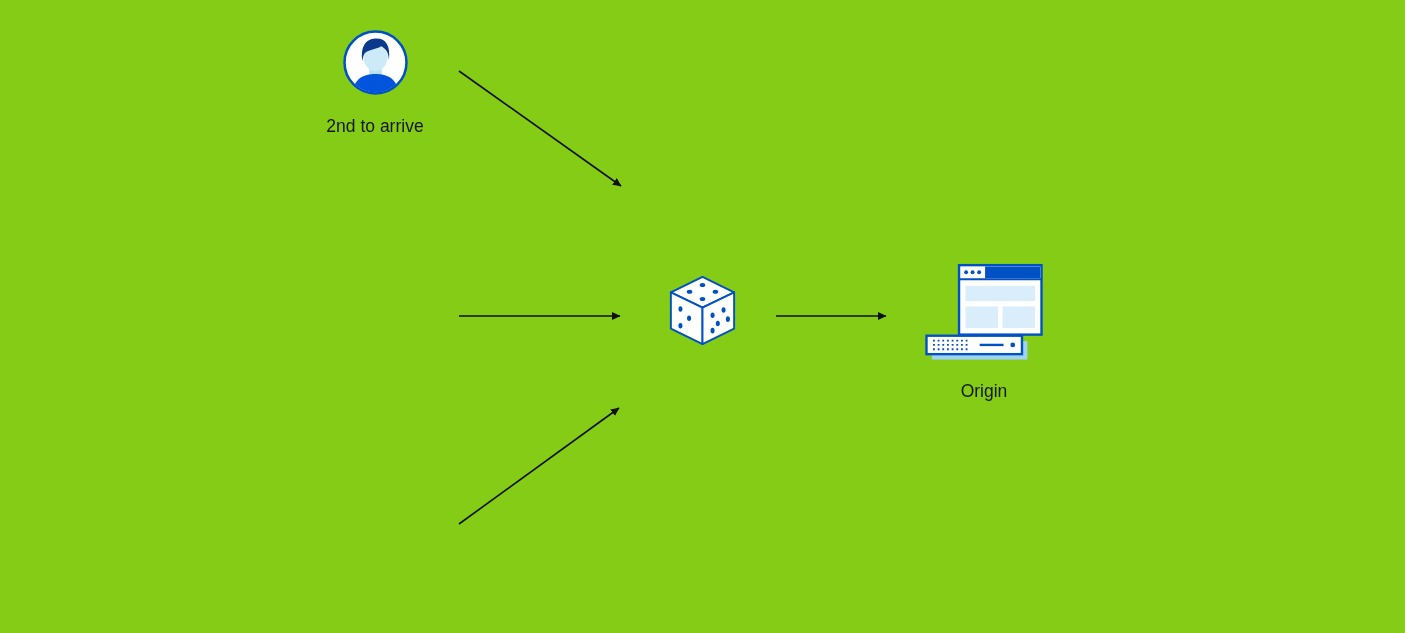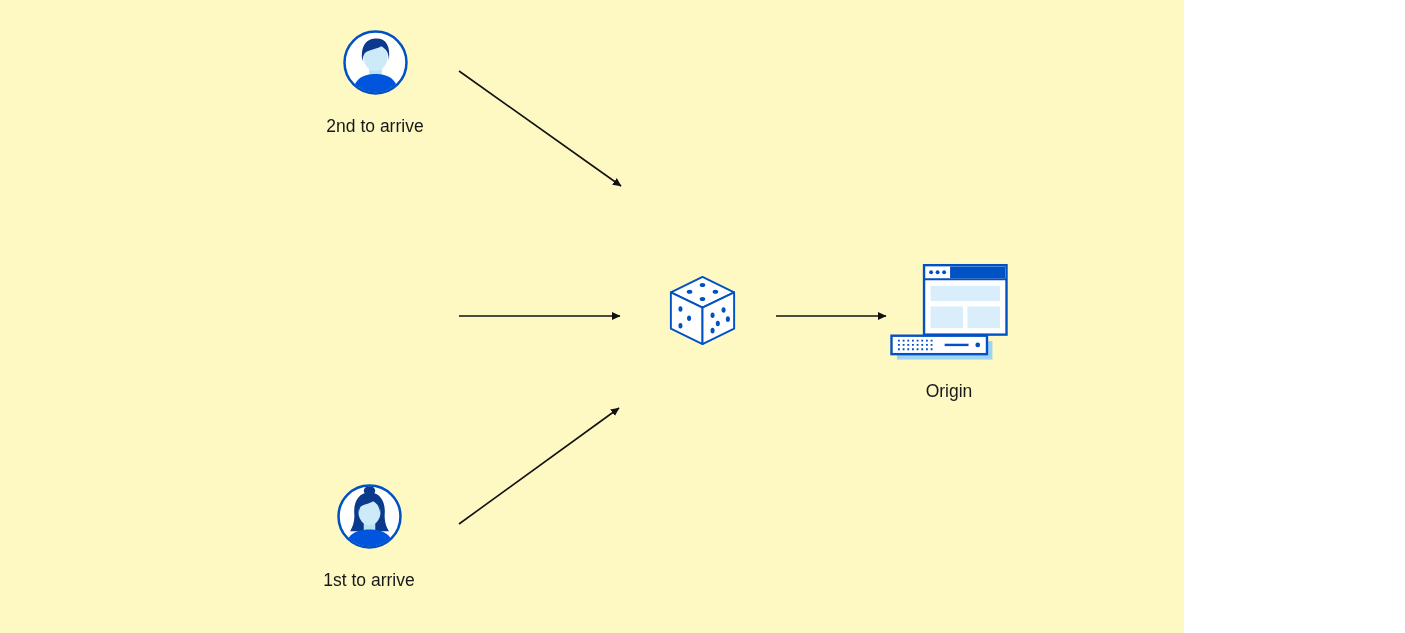--- a/index.html
+++ b/index.html
@@ -3,23 +3,23 @@
 <meta charset="utf-8">
 <style>
   html, body {
     margin: 0;
     padding: 0;
     background: #ffffff;
     font-family: "Liberation Sans", "DejaVu Sans", sans-serif;
   }
   .canvas {
     position: relative;
-    width: 1184px;
+    width: 1405px;
     height: 633px;
-    background: #fef9c3;
+    background: #84cc16;
     overflow: hidden;
   }
   .arrow-layer {
     position: absolute;
     inset: 0;
     width: 1405px;
     height: 633px;
     pointer-events: none;
   }
   .node {
@@ -75,41 +75,20 @@
           <path d="M10 64 C10 48 20 43 32 43 C44 43 54 48 54 64 Z" fill="#0055dc"></path>
           <ellipse cx="32" cy="27" rx="11.5" ry="13" fill="#cdeaf9"></ellipse>
           <path d="M19.5 31 C17 14 25 9 33 9 C42 9 46.5 16 44.8 30 C44.5 22 42 19 37.5 16.5 C32 20 24.5 19.5 21.5 23.5 C20.3 25.6 19.8 28 19.5 31 Z" fill="#0b3a8d"></path>
         </g>
       </svg>
     </span>
     <div class="label">2nd to arrive</div>
   </div>
 
 
-  <div class="node" style="left:284px; top:483px;">
-    <span class="icon">
-      <svg viewBox="0 0 64 64" width="67" height="67">
-        <defs>
-            <clipPath id="clipC">
-              <circle cx="32" cy="32" r="28.6"></circle>
-            </clipPath>
-          </defs>
-        <circle cx="32" cy="32" r="29.6" fill="#ffffff" stroke="#0051c3" stroke-width="2.4"></circle>
-        <g clip-path="url(#clipC)">
-          <ellipse cx="32" cy="7.5" rx="5.5" ry="4.5" fill="#0b3a8d"></ellipse>
-          <path d="M32 9 C21.5 9 16.5 18 17.5 30 C17.8 38 15.5 42.5 13.5 46 L50.5 46 C48.5 42.5 46.2 38 46.5 30 C47.5 18 42.5 9 32 9 Z" fill="#0b3a8d"></path>
-          <rect x="26.5" y="33" width="11" height="13" fill="#b9e0f5"></rect>
-          <ellipse cx="32" cy="28" rx="10.5" ry="12.5" fill="#cdeaf9"></ellipse>
-          <path d="M21.8 29 C21.2 18 26 14 32 14 C38 14 42.8 18 42.2 29 C41.5 21.5 38.5 19.5 35.5 17.5 C31 20.5 25.5 20 23 23.5 C22.3 25.2 22 27 21.8 29 Z" fill="#0b3a8d"></path>
-          <path d="M9 64 C9 49 19.5 44.5 32 44.5 C44.5 44.5 55 49 55 64 Z" fill="#0055dc"></path>
-        </g>
-      </svg>
-    </span>
-    <div class="label">1st to arrive</div>
-  </div>
 
   <div class="node" style="left:617px; top:274px;">
     <span class="icon">
       <svg viewBox="0 0 72 76" width="69" height="73">
         <g stroke="#0051c3" stroke-width="2" stroke-linejoin="round" fill="#ffffff">
           <path d="M36 3 L69 19 L36 35 L3 19 Z"></path>
           <path d="M3 19 L36 35 L36 73 L3 57 Z"></path>
           <path d="M69 19 L36 35 L36 73 L69 57 Z"></path>
         </g>
         <g fill="#0051c3">
@@ -126,21 +105,21 @@
           <ellipse cx="46.5" cy="43" rx="2.1" ry="2.9"></ellipse>
           <ellipse cx="58" cy="37.5" rx="2.1" ry="2.9"></ellipse>
           <ellipse cx="52" cy="51.5" rx="2.1" ry="2.9"></ellipse>
           <ellipse cx="62.5" cy="47" rx="2.1" ry="2.9"></ellipse>
           <ellipse cx="46.5" cy="59" rx="2.1" ry="2.9"></ellipse>
         </g>
       </svg>
     </span>
   </div>
 
-  <div class="node node-origin" style="left:864px; top:263px;align-items:center;">
+  <div class="node node-origin" style="left:899px; top:263px;align-items:center;">
     <span class="icon">
       <svg viewBox="0 0 112 94" width="122" height="102">
 
         <rect x="33" y="2" width="76" height="64" fill="#ffffff" stroke="#0051c3" stroke-width="2.2"></rect>
         <rect x="57" y="3.2" width="50.7" height="10.8" fill="#0051c3"></rect>
         <line x1="33" y1="15" x2="109" y2="15" stroke="#0051c3" stroke-width="2"></line>
         <circle cx="39.5" cy="8.5" r="1.8" fill="#0051c3"></circle>
         <circle cx="45.5" cy="8.5" r="1.8" fill="#0051c3"></circle>
         <circle cx="51.5" cy="8.5" r="1.8" fill="#0051c3"></circle>
 

